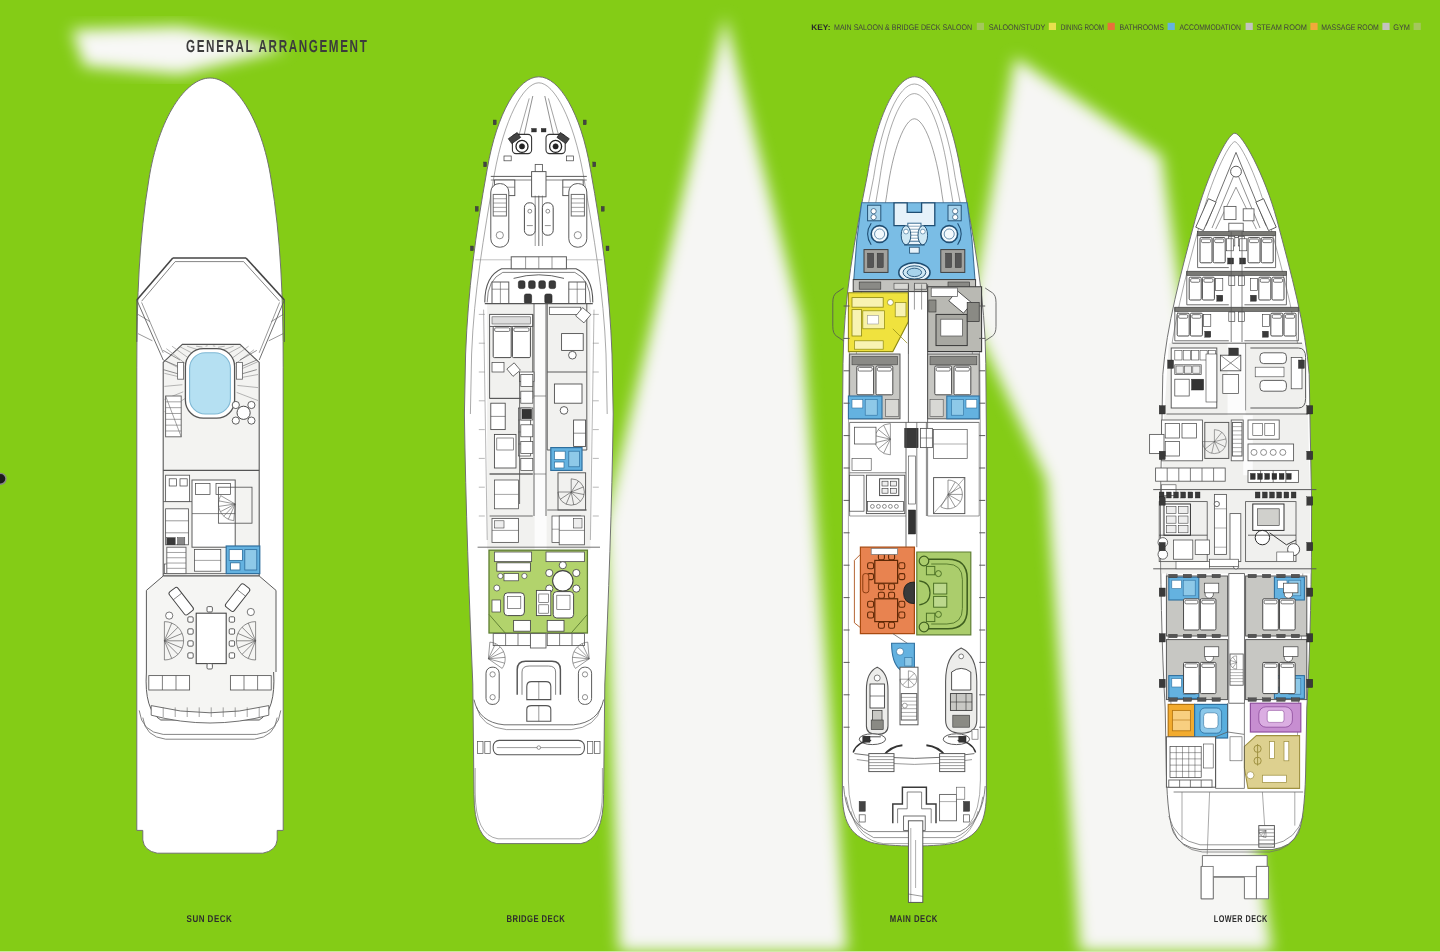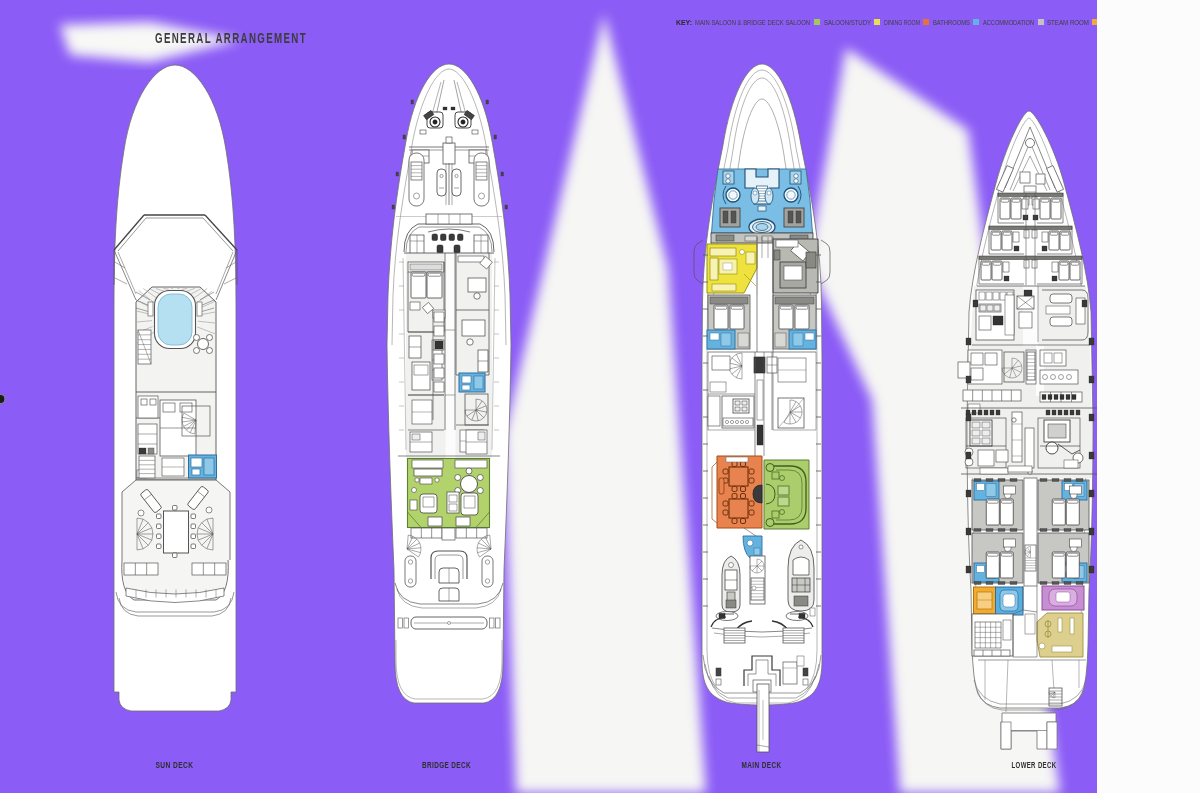--- a/index.html
+++ b/index.html
@@ -1,15 +1,15 @@
 <!DOCTYPE html>
 <html><head><meta charset="utf-8">
 <style>
 html,body{margin:0;padding:0;background:#fcfcfc;}
-.page{position:relative;width:1097px;height:793px;overflow:hidden;background:#8b5cf6;font-family:"Liberation Sans",sans-serif;}
+.page{position:relative;width:1200px;height:793px;overflow:hidden;background:#84cc16;font-family:"Liberation Sans",sans-serif;}
 </style></head><body>
 <div class="page">
 <svg width="1200" height="793" viewBox="0 0 1200 793">
 <defs>
         <filter id="soft" x="-20%" y="-20%" width="140%" height="140%">
           <feGaussianBlur stdDeviation="6"></feGaussianBlur>
         </filter>
       </defs>
 
 <g>

